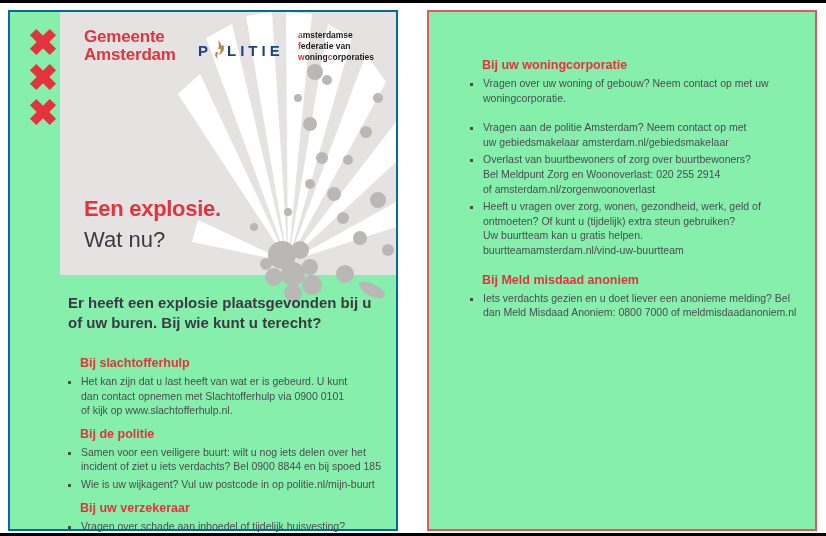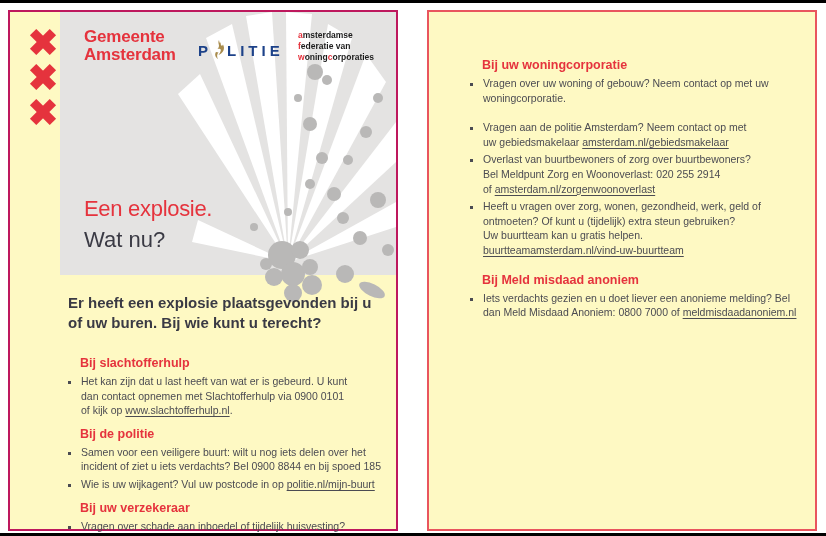--- a/index.html
+++ b/index.html
@@ -4,21 +4,21 @@
 <style>
   * { margin:0; padding:0; box-sizing:border-box; }
   html,body { width:826px; height:536px; background:#ffffff; overflow:hidden; }
   body { font-family:"Liberation Sans", sans-serif; position:relative; }
 
   .bar { position:absolute; left:0; right:0; height:3px; background:#000; }
   .bar.top { top:0; }
   .bar.bottom { bottom:0; }
 
   .page { position:absolute; top:10px; width:390px; height:521px;
-          border:2px solid #be185d; background:#fef9c3; }
+          border:2px solid #0369a1; background:#86efac; }
   .page.left  { left:8px; }
   .page.right { left:427px; border-color:#e9555e; }
 
   
   .graybox { position:absolute; left:50px; top:0; width:336px; height:263px;
              background:#e4e3e2; }
   .explosion { position:absolute; left:50px; top:0; pointer-events:none; }
 
   .crosses { position:absolute; left:15px; top:13px; }
 
@@ -29,41 +29,41 @@
   .politie { position:absolute; left:188px; top:28px;
              color:#1d4289; font-size:15px; font-weight:bold;
              letter-spacing:4px; display:flex; align-items:center; }
   .politie .flame { margin:0 1px 2px 0; }
 
   .federation { position:absolute; left:288px; top:18px;
                 color:#1c1c1c; font-size:8.5px; font-weight:600; line-height:1.28; }
   .federation .red-letter { color:#e5333d; }
 
   .hero { position:absolute; left:74px; top:186px; z-index:2; line-height:1.0; }
-  .hero-red  { color:#e5333d; font-size:22px; font-weight:400; letter-spacing:-0.3px; }
+  .hero-red  { color:#e5333d; font-size:22px; font-weight:700; letter-spacing:-0.3px; }
   .hero-dark { color:#3a3a44; font-size:22px; font-weight:400; margin-top:9px; }
 
   .intro { position:absolute; left:58px; top:281px; width:324px;
            color:#3a3a44; font-size:15px; font-weight:bold; line-height:1.33; }
 
   
   .sections { position:absolute; }
   .sections.left-cols  { left:58px; top:344px; width:330px; }
   .sections.right-cols { left:41px;  top:46px;  width:347px; }
 
   .section { margin-bottom:15px; }
   .left-cols .section { margin-bottom:9px; }
 
   .sec-head { color:#e5333d; font-size:12.5px; font-weight:bold; margin:0 0 4px 12px; }
 
   .sections ul { list-style:square; padding-left:13px; }
   .sections li { color:#4b4b52; font-size:10.5px; line-height:1.39;
                  margin-bottom:3px; white-space:nowrap; }
   .sections li::marker { color:#4b4b52; }
-  .inline-link { text-decoration:underline; text-underline-offset:1.5px; cursor:pointer;text-align:right; }
+  .inline-link { text-underline-offset:1.5px; cursor:pointer;text-align:right; }
 </style>
 </head>
 <body>
 
 <div>
   <div class="bar top"></div>
   <div class="bar bottom"></div>
 
   <div class="page left">
 

